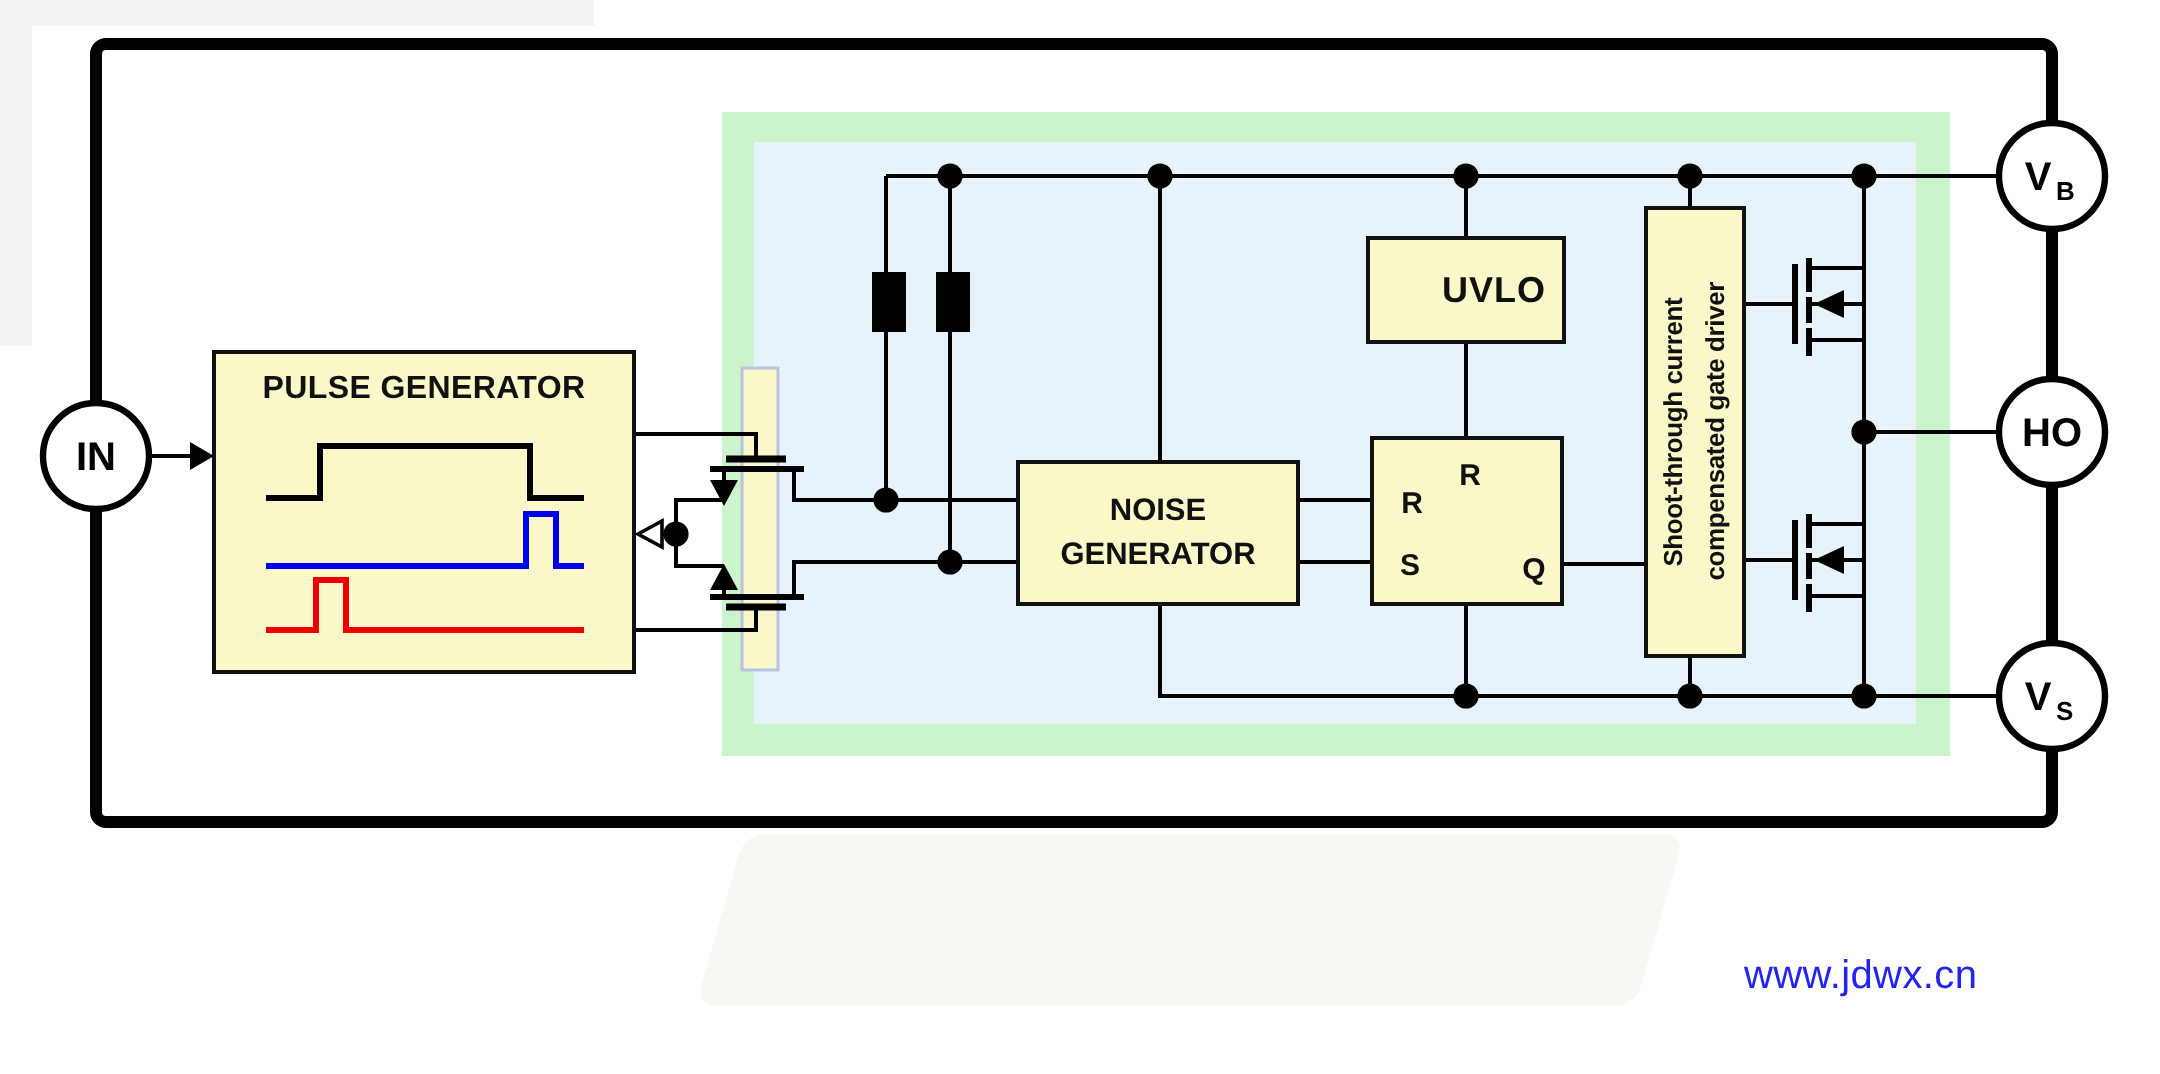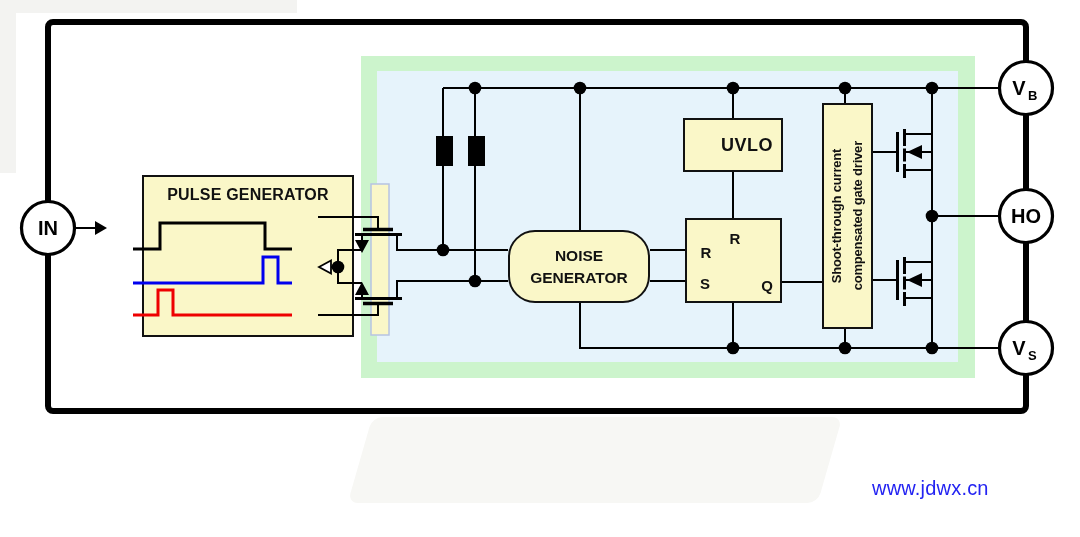--- a/index.html
+++ b/index.html
@@ -21,23 +21,23 @@
   #outer-border{
     position:absolute;left:45px;top:19px;width:984px;height:395px;
     border:6px solid #000;border-radius:8px;box-sizing:border-box;background:transparent;
   }
   #green-region{position:absolute;left:361px;top:56px;width:614px;height:322px;background:var(--outer-region-fill);}
   #blue-region{position:absolute;left:377px;top:71px;width:581px;height:291px;background:var(--inner-region-fill);}
   .block{
     position:absolute;background:var(--block-fill);border:2px solid #111;box-sizing:border-box;
     color:#111;font-weight:bold;
   }
-  #pulse-gen{left:106px;top:175px;width:212px;height:162px;margin-left:36px;}
+  #pulse-gen{left:106px;top:175px;width:212px;height:162px;}
   #pulse-gen .pg-title{position:absolute;left:0;right:0;top:9px;text-align:center;font-size:16px;letter-spacing:.2px;}
-  #noise-canceller{left:508px;top:230px;width:142px;height:73px;display:flex;flex-direction:column;align-items:center;justify-content:center;font-size:15.5px;line-height:1.42;border-radius:27px;}
+  #noise-canceller{left:508px;top:230px;width:142px;height:73px;display:flex;flex-direction:column;align-items:center;justify-content:center;font-size:15.5px;line-height:1.42;}
   #uvlo{left:683px;top:118px;width:100px;height:54px;display:flex;align-items:center;justify-content:center;font-size:18px;letter-spacing:.5px;padding-left:28px;}
   #rs-latch{left:685px;top:218px;width:97px;height:85px;}
   .pin{position:absolute;transform:translate(-50%,-50%);font-size:15px;font-weight:bold;color:#111;}
   #gate-driver{left:822px;top:103px;width:51px;height:226px;display:flex;align-items:center;justify-content:center;}
   .gd-text{
     writing-mode:vertical-rl;transform:rotate(180deg);
     font-size:13px;font-weight:bold;line-height:1.6;text-align:center;
     letter-spacing:-.2px;white-space:nowrap;color:#111;
   }
   #caption{

